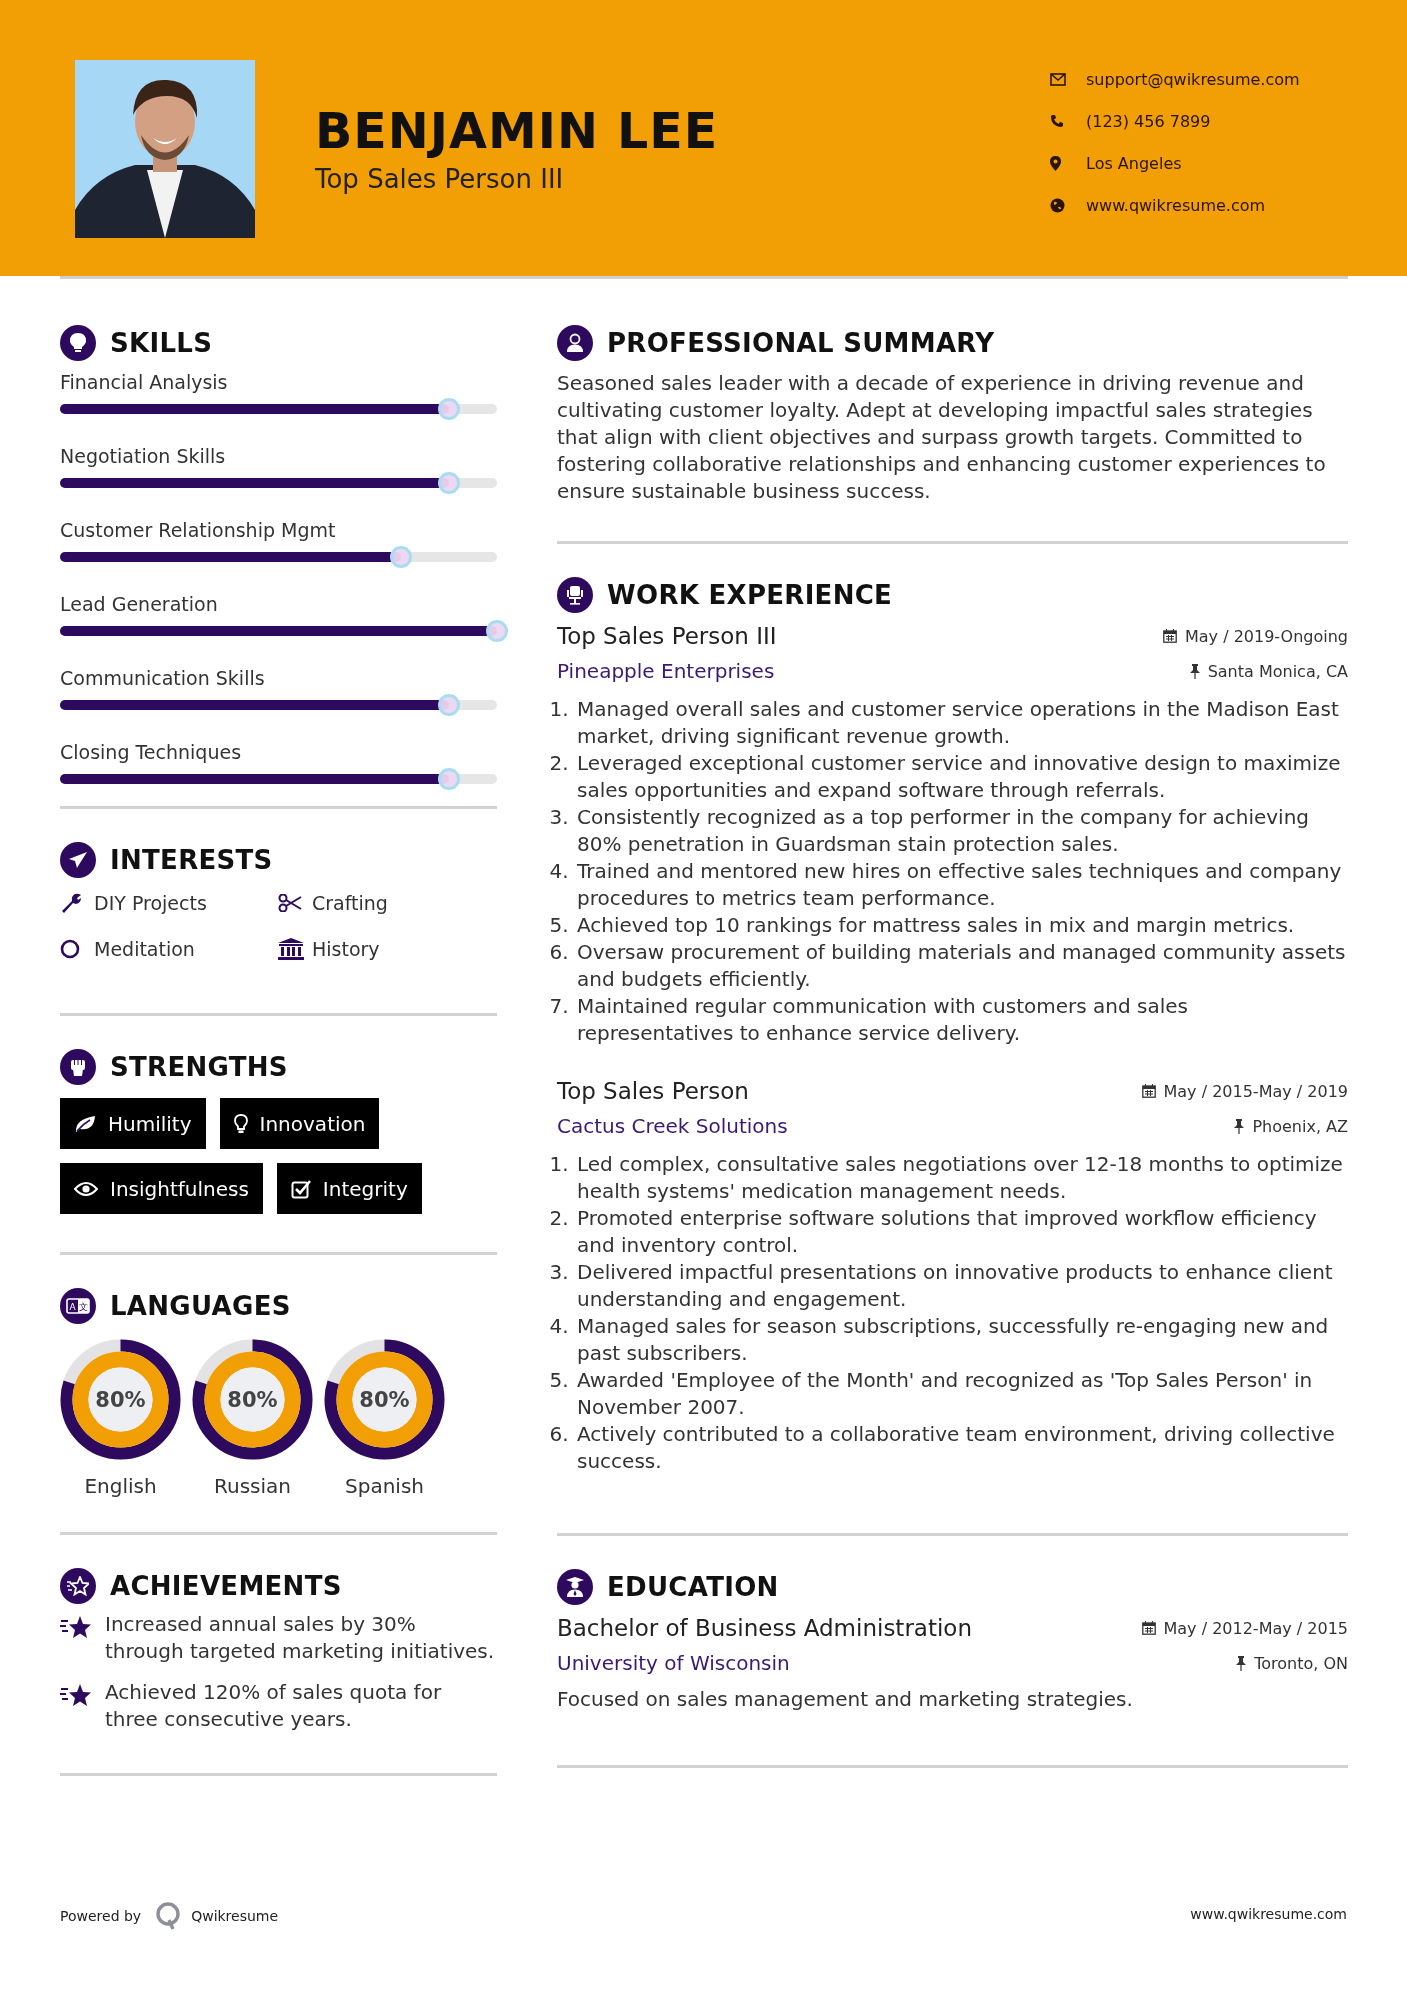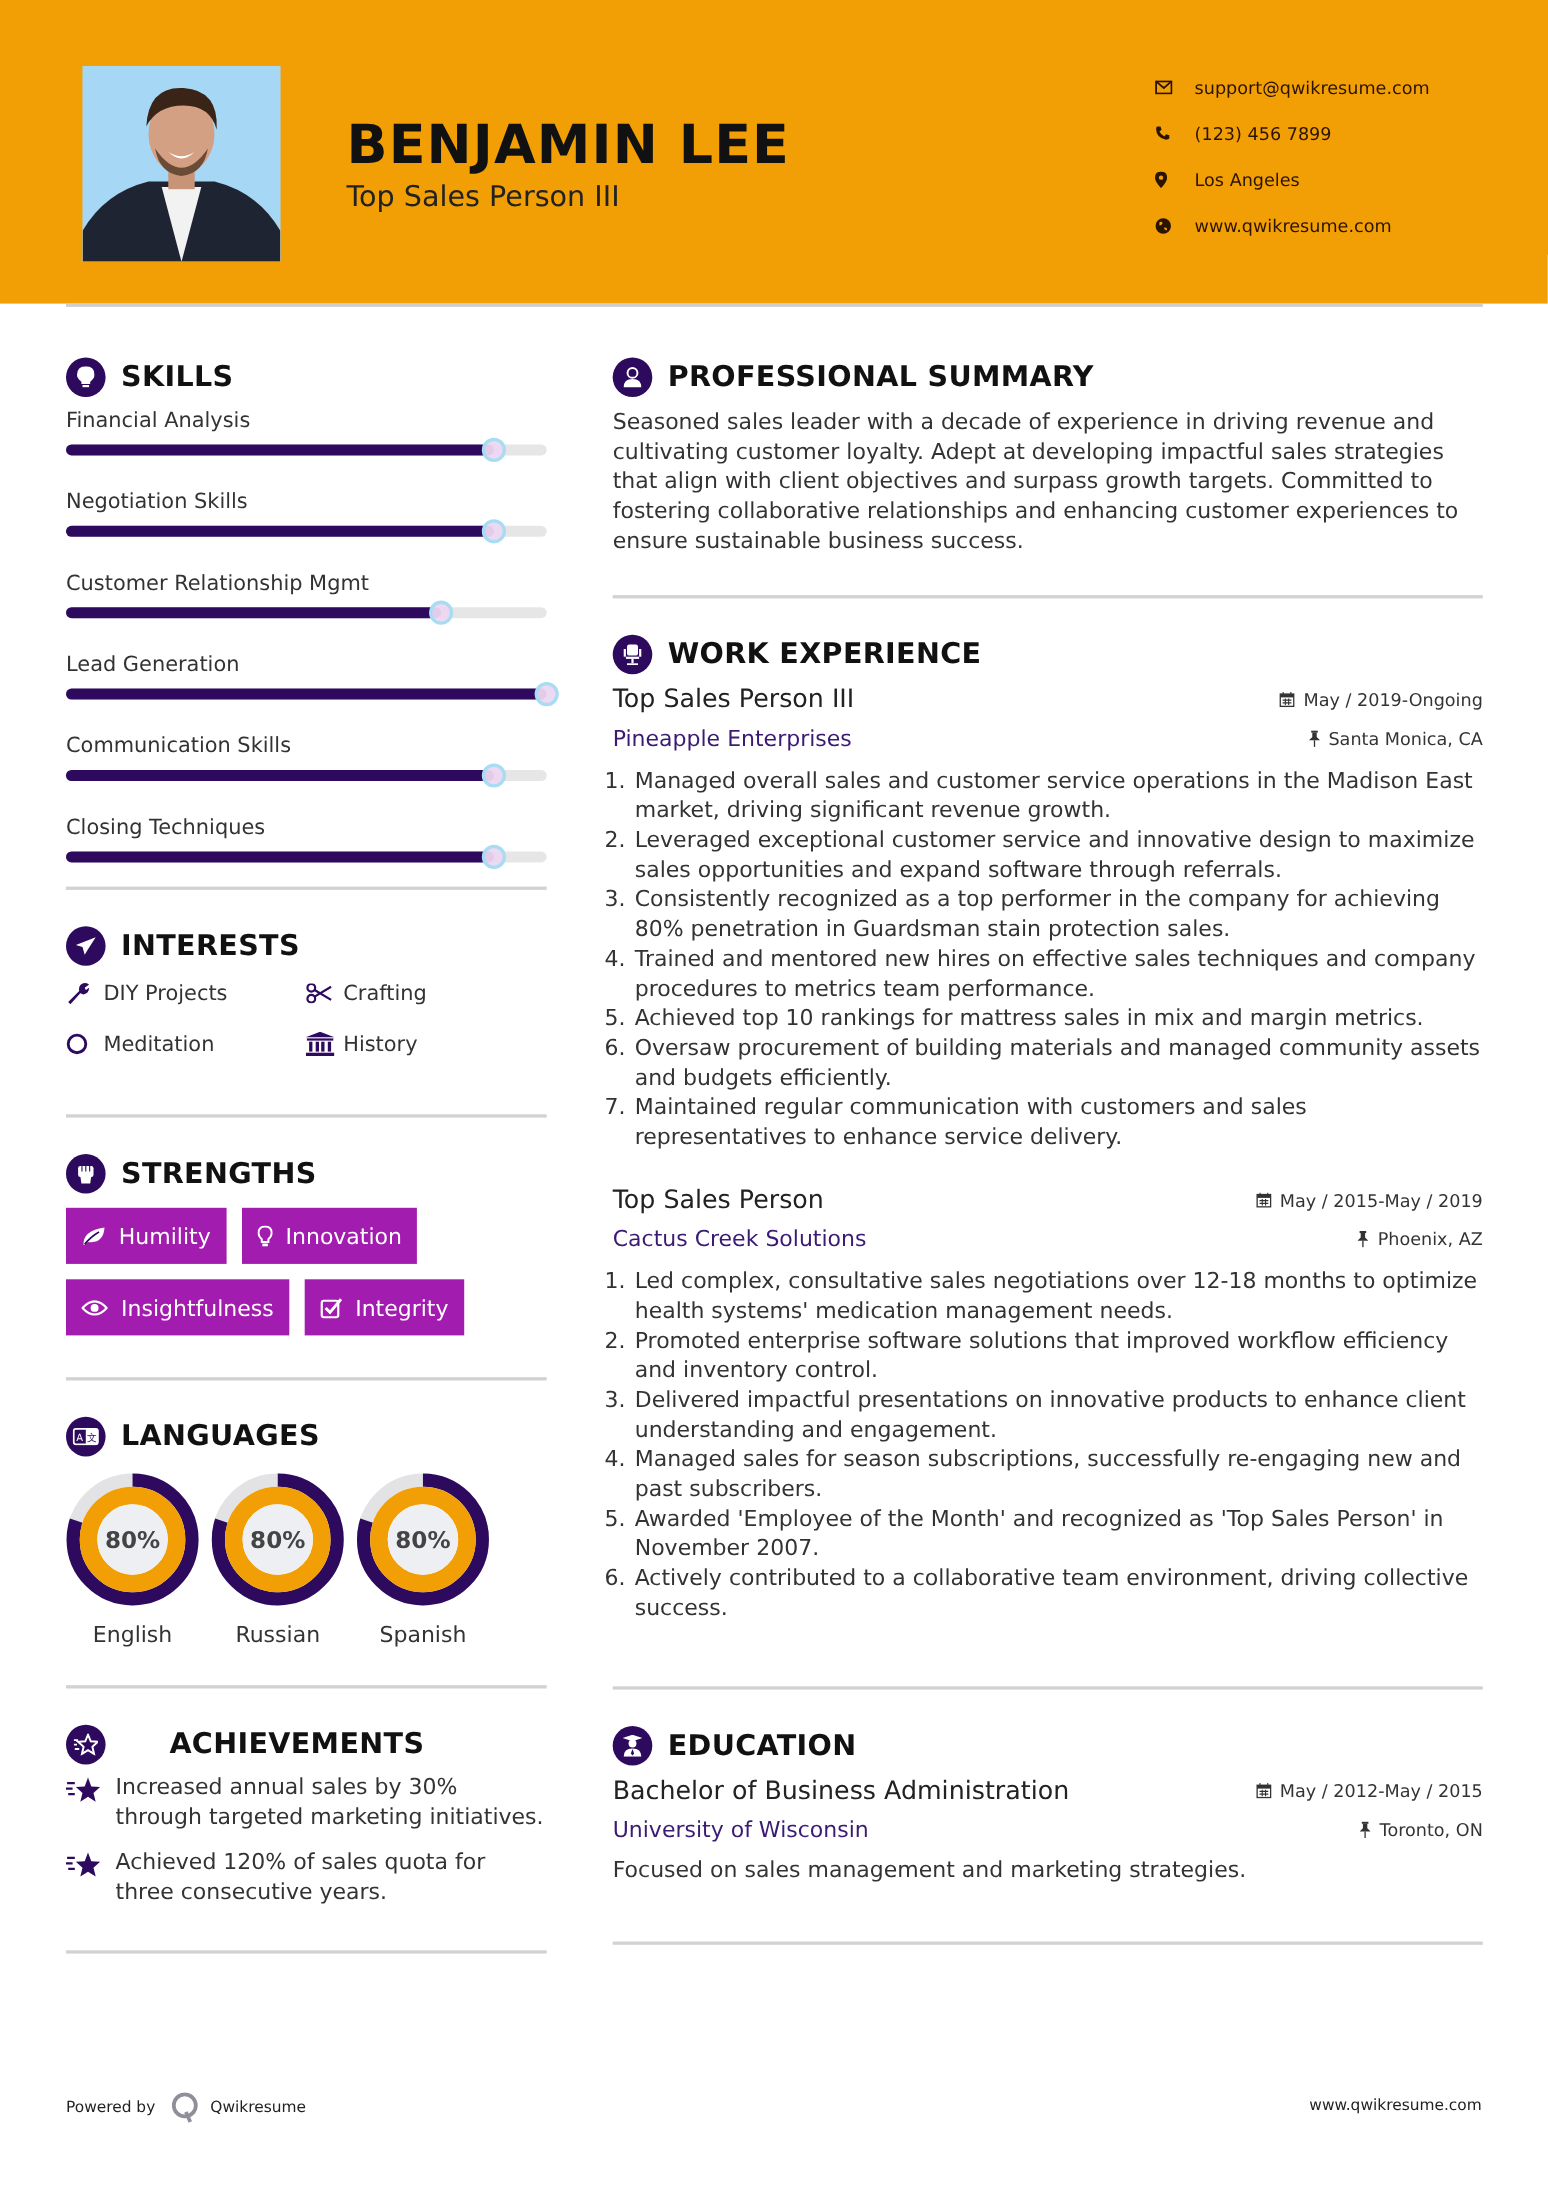--- a/index.html
+++ b/index.html
@@ -27,21 +27,21 @@
   .skill-label { font-size: 19px; color: #333; height: 40px; display: flex; align-items: center; }
   .skill-track { position: relative; width: 437px; height: 10px; background: #e6e6e6; border-radius: 5px; margin-top: 2px; margin-bottom: 22px; }
   .skill-fill { position: absolute; left: 0; top: 0; height: 10px; background: #2d0a5e; border-radius: 5px; }
   .skill-knob { position: absolute; top: -6px; width: 22px; height: 22px; border-radius: 50%; background: rgba(236,215,240,0.95); border: 3px solid #a8dcf2; margin-left: -11px; }
 
   .interests { display: grid; grid-template-columns: 218px 218px; row-gap: 6px; margin-top: 0px; }
   .interest { display: flex; align-items: center; height: 40px; font-size: 19px; color: #333; }
   .interest .ii { width: 34px; display: inline-flex; align-items: center; }
 
   .chips { display: flex; flex-wrap: wrap; gap: 14px 14px; width: 437px; margin-top: 8px; }
-  .chip { display: inline-flex; align-items: center; height: 51px; padding: 0 14px; background: #a21caf; color: #fff; font-size: 20px; }
+  .chip { display: inline-flex; align-items: center; height: 51px; padding: 0 14px; background: #000000; color: #fff; font-size: 20px; }
   .chip .ch-i { margin-right: 12px; display: inline-flex; }
 
   .langs { display: flex; gap: 11px; margin-top: 10px; }
   .lang { width: 121px; display: flex; flex-direction: column; align-items: center; }
   .donut { position: relative; width: 121px; height: 121px; }
   .donut-text { position: absolute; left: 0; top: 0; width: 121px; height: 121px; display: flex; align-items: center; justify-content: center; font-weight: bold; font-size: 21px; color: #444; }
   .lang-name { font-size: 20px; color: #333; margin-top: 14px; }
 
   .ach { display: flex; align-items: flex-start; margin-bottom: 14px; }
   .ach .ai { width: 45px; flex: 0 0 45px; padding-top: 4px; }
@@ -323,21 +323,21 @@
             <circle cx="60.5" cy="60.5" r="40" fill="none" stroke="#F29F05" stroke-width="16"></circle>
             <circle cx="60.5" cy="60.5" r="32" fill="#eeeff3"></circle>
           </svg>
         <div class="donut-text">80%</div>
       </div>
       <div class="lang-name">Spanish</div>
     </div>
   </div>
   <div class="divider" style="margin-top:34px;"></div>
 
-  <div class="sec-head" style="margin-top:28px;gap:44px;">
+  <div class="sec-head" style="margin-top:28px;">
     <span class="sec-icon">
       <svg width="22" height="20" viewBox="0 0 22 20">
           <path d="M13 1 L15.5 7 L22 7.5 L17 12 L18.5 18.5 L13 15 L7.5 18.5 L9 12 L4 7.5 L10.5 7 Z" fill="none" stroke="#fff" stroke-width="1.8"></path>
           <path d="M0 6 L4 6 M0 10 L3 10 M1 14 L5 14" stroke="#fff" stroke-width="1.6"></path>
         </svg>
     </span>
     <span class="sec-title">ACHIEVEMENTS</span>
   </div>
   <div style="margin-top:2px;">
     <div class="ach">

